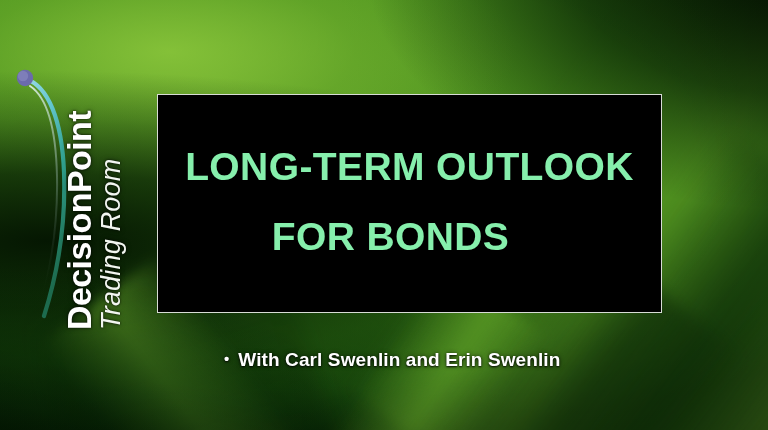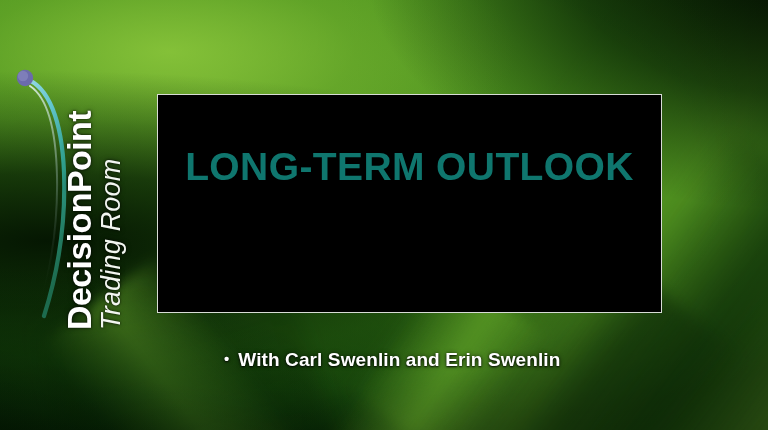--- a/index.html
+++ b/index.html
@@ -167,21 +167,21 @@
     background: #000000;
     border: 1.5px solid #d8dcd6;
     box-sizing: border-box;
     display: flex;
     flex-direction: column;
     align-items: center;
     justify-content: flex-start;
     padding-top: 52px;
   }
   .title-line {
-    color: #0f766e;
+    color: #86efac;
     font-weight: bold;
     font-size: 39px;
     letter-spacing: 0.4px;
     line-height: 1.0;
     text-align: center;
     white-space: nowrap;
   }
   #title-line-1 { margin-bottom: 31px; }
   #title-line-2 { margin-left: -38px; }
 
@@ -246,20 +246,21 @@
       <path d="M 30 86 C 48 98, 56 132, 57 176 C 58 222, 52 262, 42 300" fill="none" stroke="url(#swooshGrad2)" stroke-width="2.0" stroke-linecap="round"></path>
       <circle cx="25" cy="78" r="8.2" fill="#6b6bab"></circle>
       <circle cx="23" cy="76" r="5.2" fill="#8484bd" opacity="0.75"></circle>
     </svg>
     <div class="logo-text" id="logo-primary">DecisionPoint</div>
     <div class="logo-text" id="logo-secondary">Trading Room</div>
   </div>
 
   <div id="title-box">
     <div class="title-line" id="title-line-1">LONG-TERM OUTLOOK</div>
+    <div class="title-line" id="title-line-2">FOR BONDS</div>
   </div>
 
   <div id="subtitle">
     <span id="subtitle-bullet">•</span>
     <span>With Carl Swenlin and Erin Swenlin</span>
   </div>
 
 </div>
 
 </body></html>

